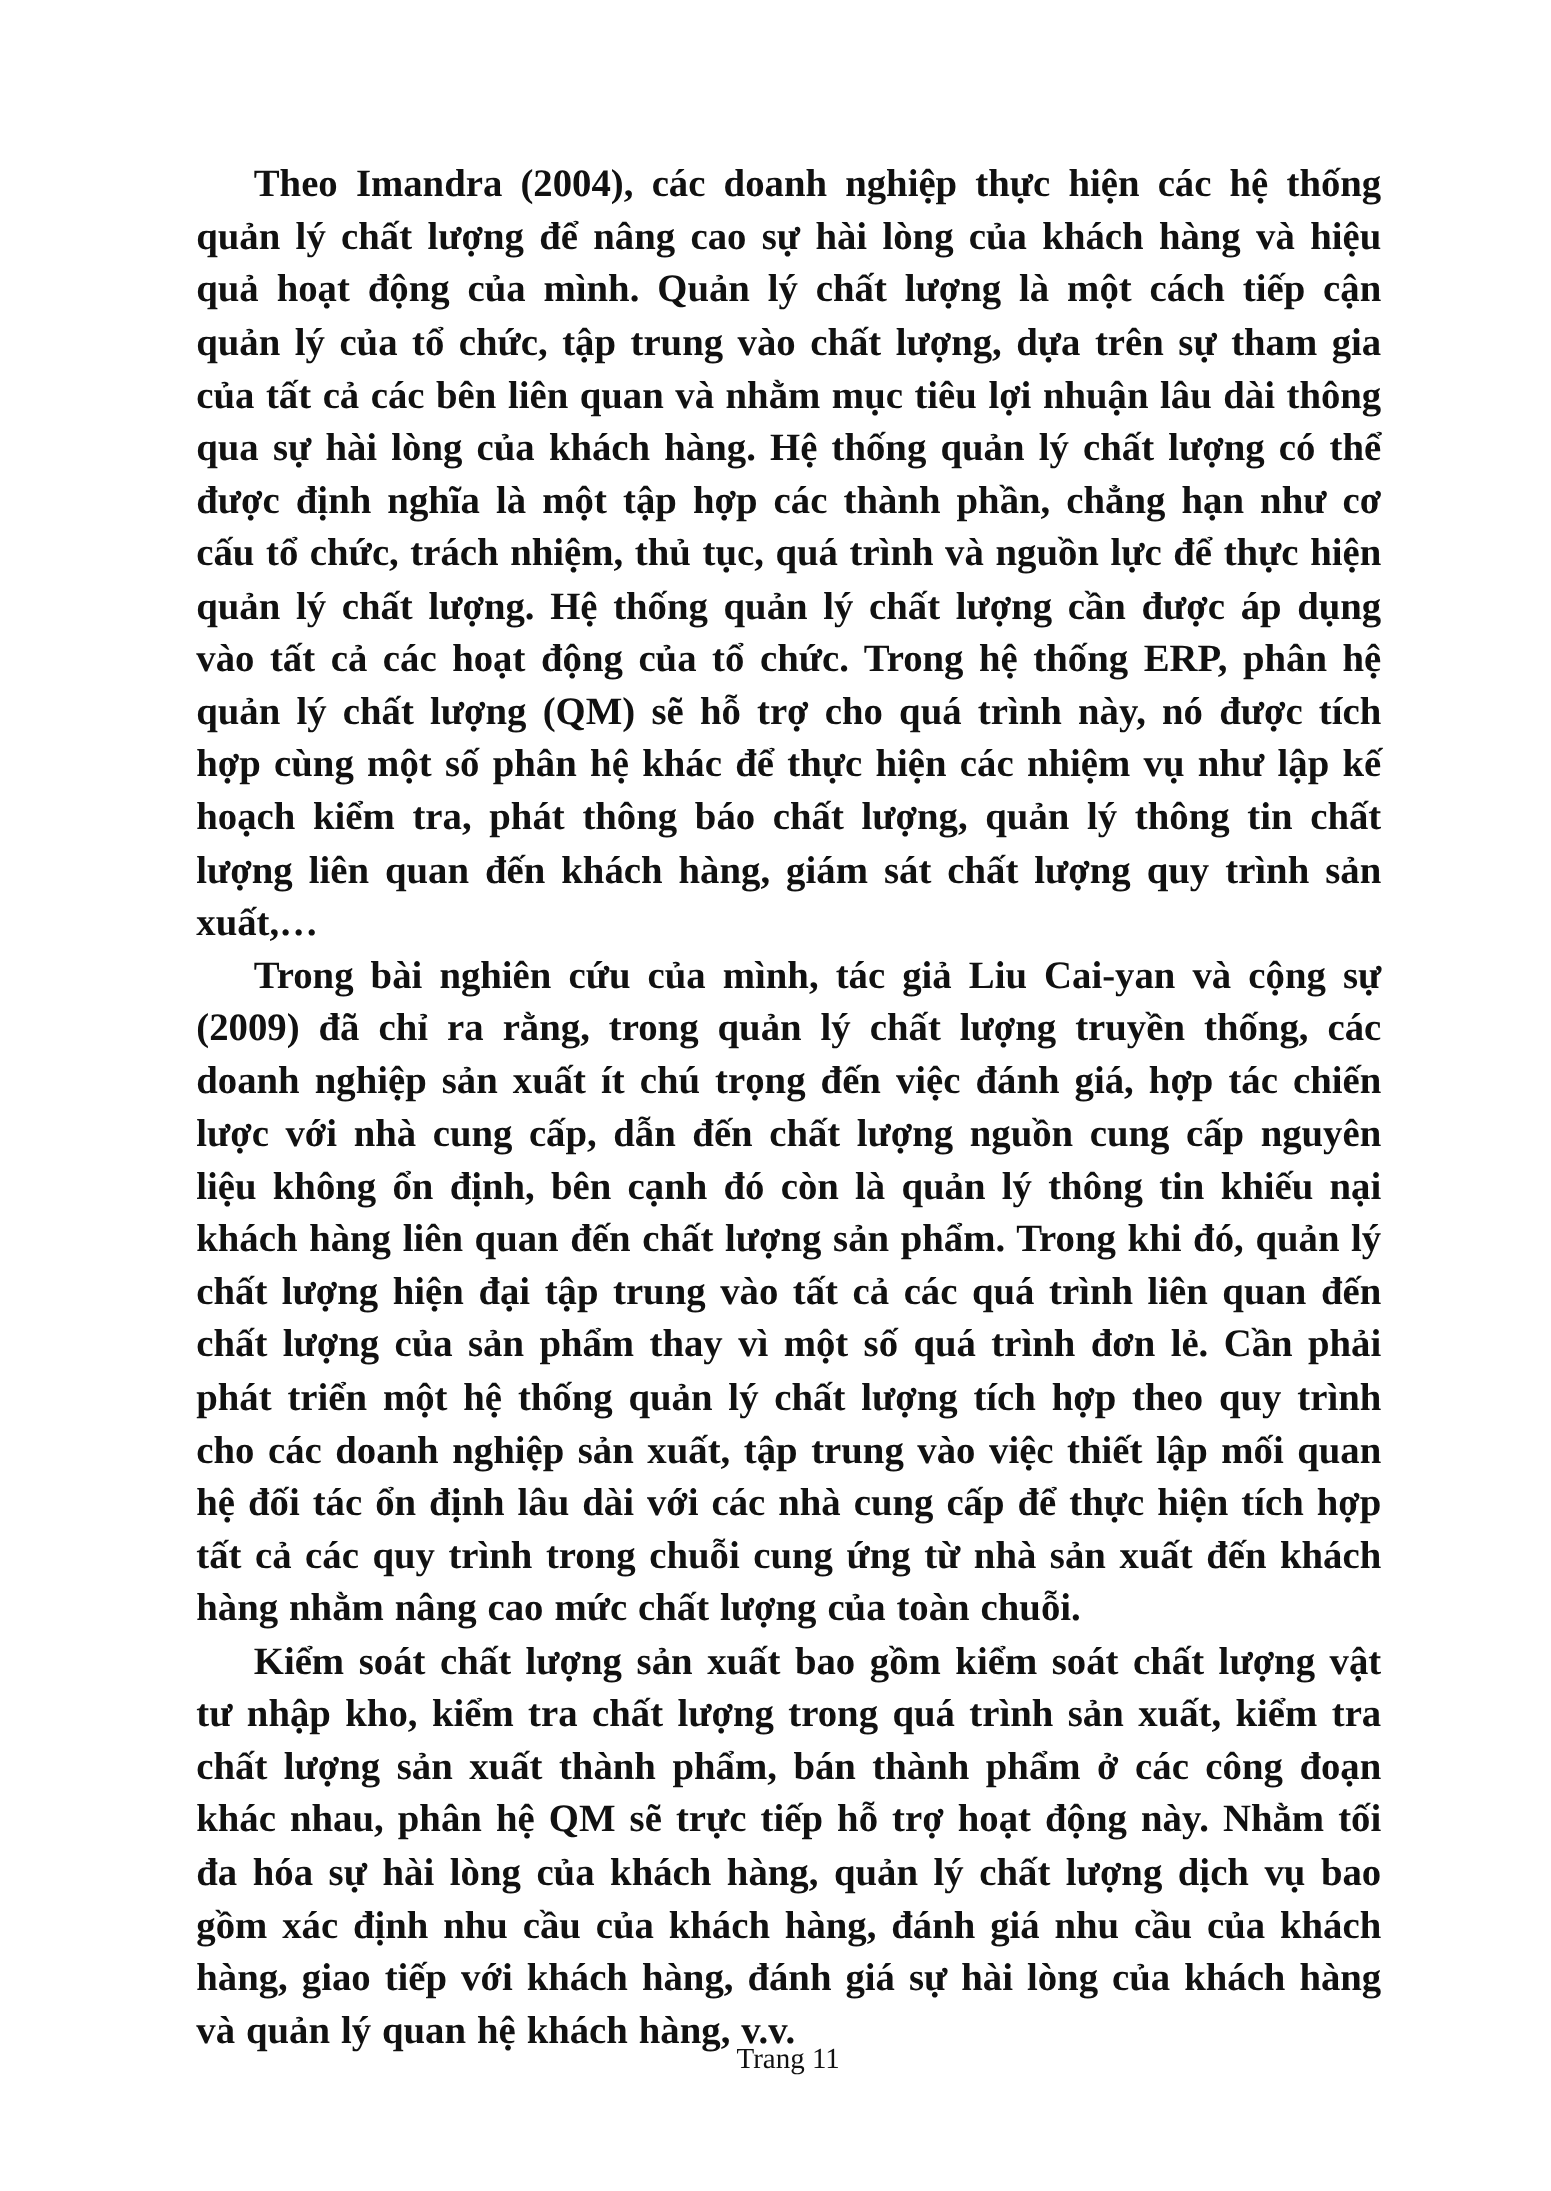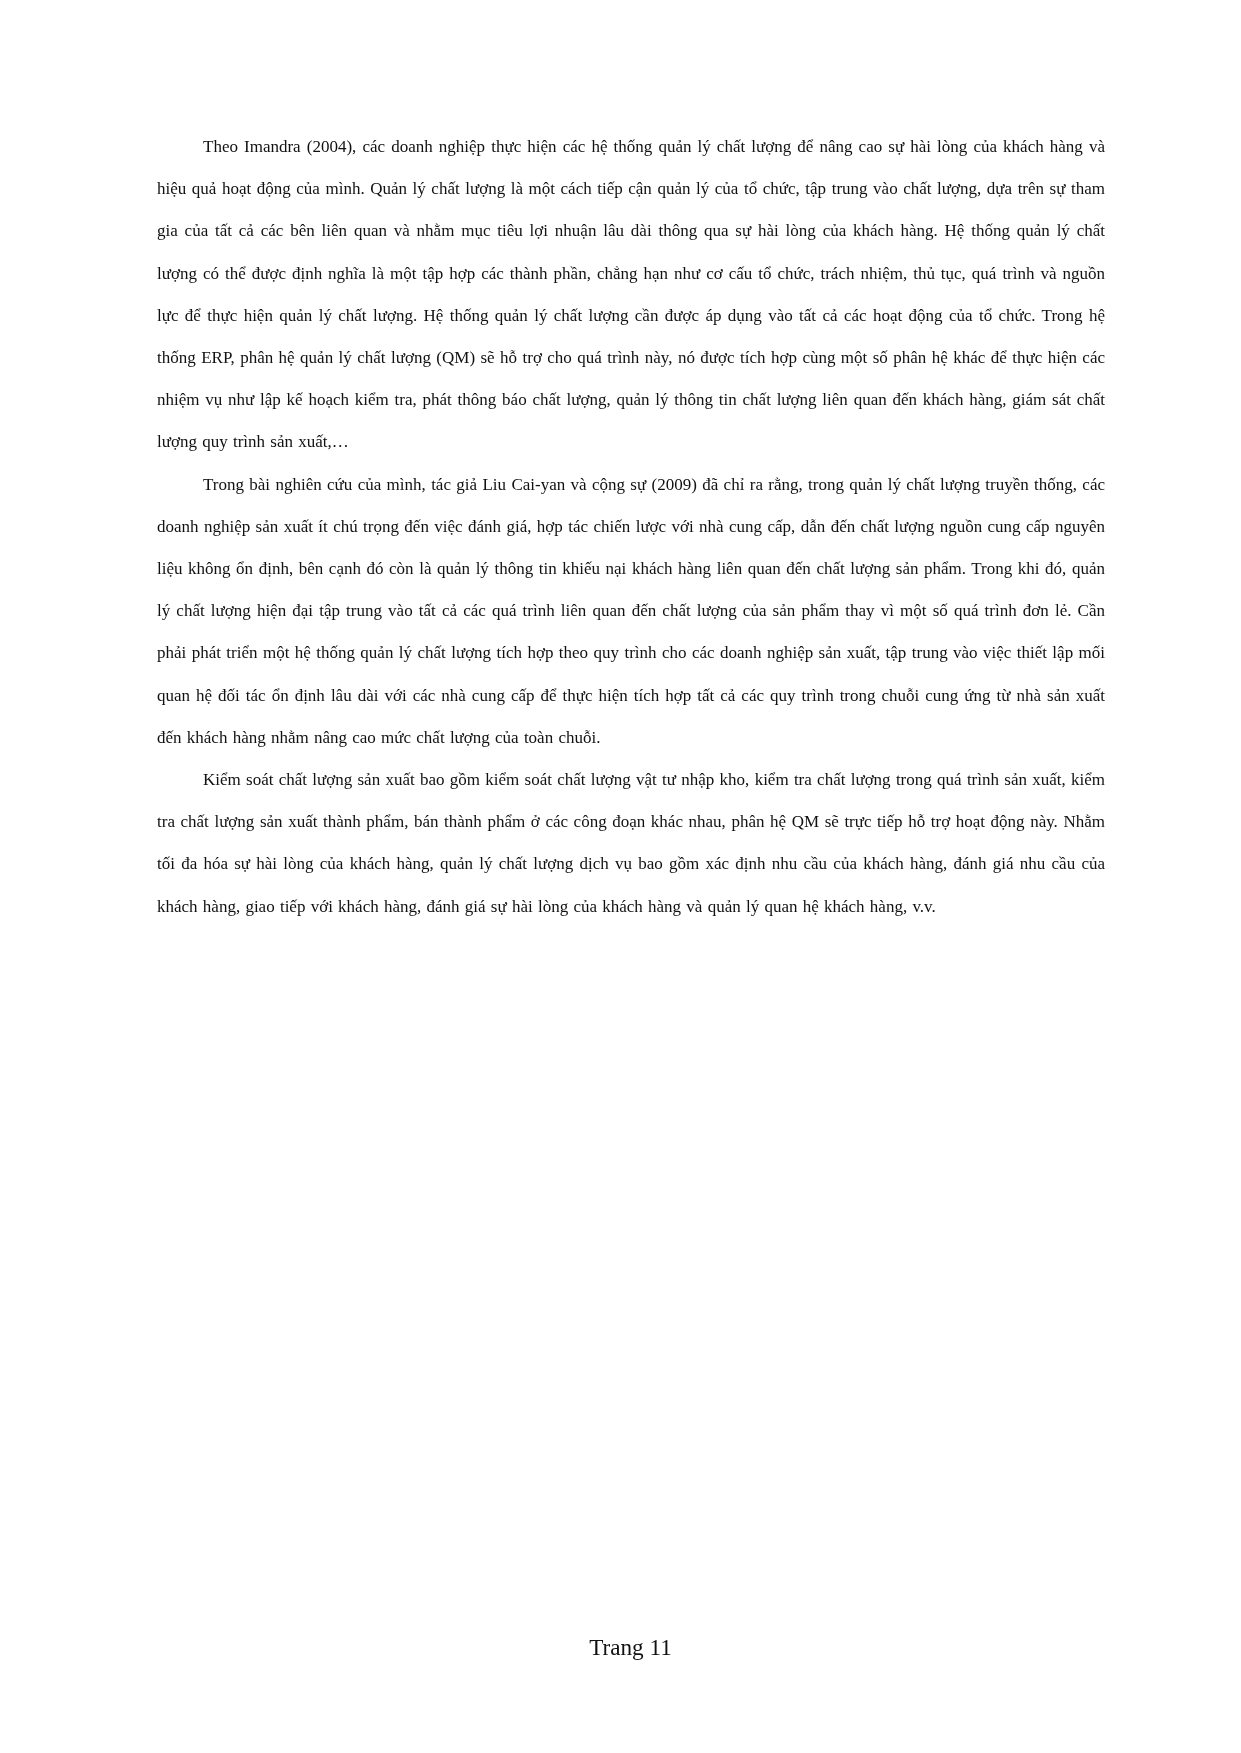--- a/index.html
+++ b/index.html
@@ -15,26 +15,27 @@
       font-family: "Liberation Serif", "DejaVu Serif", serif;
       color: #111111;
     }
     .page {
       position: absolute;
       left: 157px;
       top: 126px;
       width: 948px;
     }
     .para {
-      font-size: 17px;
+      font-size: 31px;
       line-height: 42.2px;
       text-align: justify;
       text-indent: 46px;
       margin: 0;
       word-spacing: 1px;
+      font-weight: bold;
     }
     .para + .para {
     }
     .footer {
       position: absolute;
       left: 0;
       width: 1241px;
       top: 1632px;
       text-align: center;
       font-size: 23.2px;

